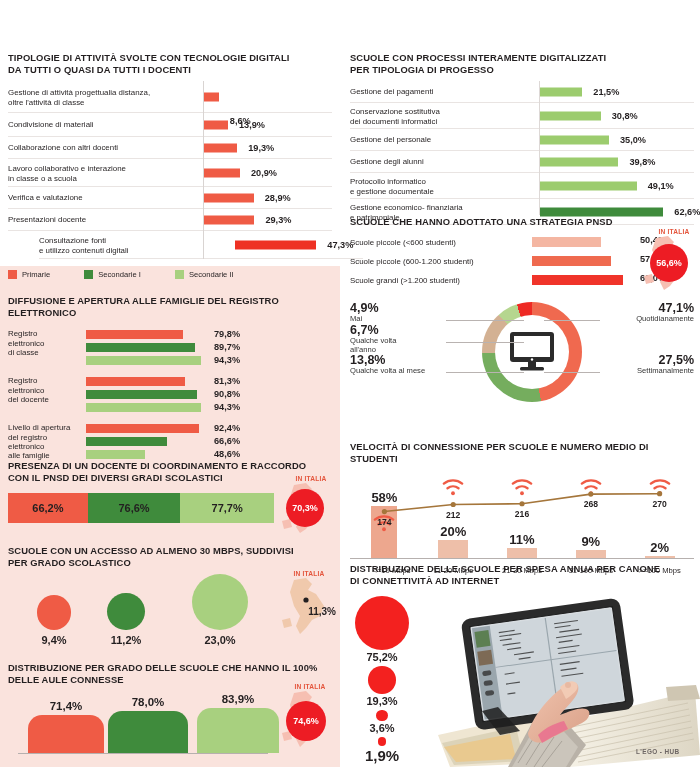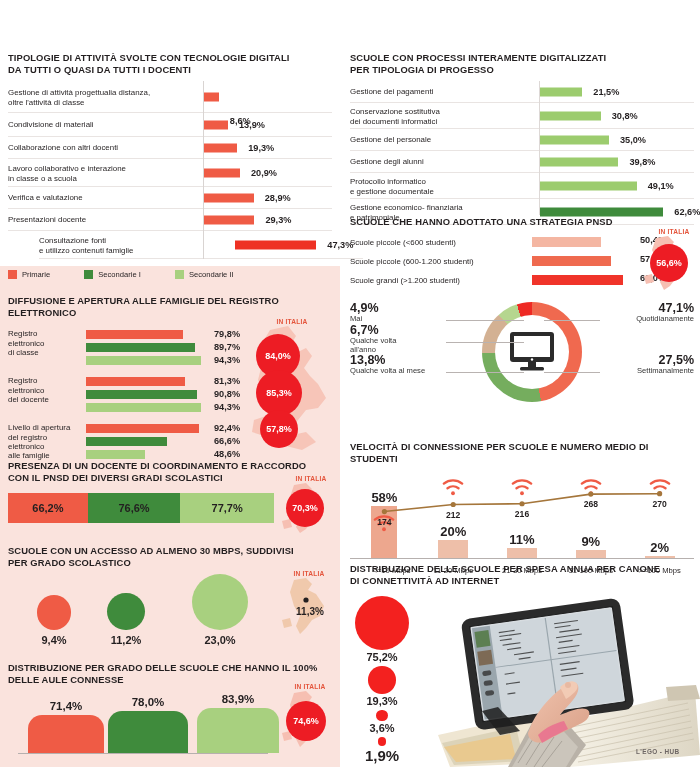--- a/index.html
+++ b/index.html
@@ -99,21 +99,21 @@
             <div class="hbar-val" style="position:absolute;left:250.708px;top:50%;transform:translateY(-50%);">28,9%</div>
             <div class="rowline"></div>
           </div>
           <div style="position:absolute;left:0;top:128px;width:324px;height:22px;">
             <div class="hbar-label" style="position:absolute;left:0;top:50%;transform:translateY(-50%);width:190px;"><span>Presentazioni docente</span></div>
             <div class="hbar" style="position:absolute;left:196px;top:50%;transform:translateY(-50%);width:50.395999999999994px;background:#ef5b45;"></div>
             <div class="hbar-val" style="position:absolute;left:251.396px;top:50%;transform:translateY(-50%);">29,3%</div>
             <div class="rowline"></div>
           </div>
           <div style="position:absolute;left:0;top:150px;width:324px;height:28px;margin-left:31px;">
-            <div class="hbar-label" style="position:absolute;left:0;top:50%;transform:translateY(-50%);width:190px;"><span>Consultazione fonti</span><br><span>e utilizzo contenuti famiglie</span></div>
+            <div class="hbar-label" style="position:absolute;left:0;top:50%;transform:translateY(-50%);width:190px;"><span>Consultazione fonti</span><br><span>e utilizzo contenuti digitali</span></div>
             <div class="hbar" style="position:absolute;left:196px;top:50%;transform:translateY(-50%);width:81.356px;background:#ee3124;"></div>
             <div class="hbar-val" style="position:absolute;left:282.356px;top:50%;transform:translateY(-50%);">47,3%</div>
             <div class="rowline"></div>
           </div>
           <div style="position:absolute;left:195px;top:0;bottom:0;width:1px;background:#d9d4d2;"></div>
         </div>
     </div>
 
     <div class="legend" style="left:8px;top:270px;">
       <div class="legend-item">
@@ -147,31 +147,20 @@
           <div style="position:absolute;left:206px;top:65px;font-size:9.2px;font-weight:bold;">90,8%</div>
           <div style="position:absolute;left:78px;top:79px;width:115.04599999999999px;height:9px;background:#a8d07f;"></div>
           <div style="position:absolute;left:206px;top:78px;font-size:9.2px;font-weight:bold;">94,3%</div>
           <div class="hbar-label" style="position:absolute;left:0;top:99px;width:76px;"><span>Livello di apertura</span><br><span>del registro</span><br><span>elettronico</span><br><span>alle famiglie</span></div>
           <div style="position:absolute;left:78px;top:100px;width:112.72800000000001px;height:9px;background:#ef5b45;"></div>
           <div style="position:absolute;left:206px;top:99px;font-size:9.2px;font-weight:bold;">92,4%</div>
           <div style="position:absolute;left:78px;top:113px;width:81.252px;height:9px;background:#3f8b3c;"></div>
           <div style="position:absolute;left:206px;top:112px;font-size:9.2px;font-weight:bold;">66,6%</div>
           <div style="position:absolute;left:78px;top:126px;width:59.292px;height:9px;background:#a8d07f;"></div>
           <div style="position:absolute;left:206px;top:125px;font-size:9.2px;font-weight:bold;">48,6%</div>
-          <div style="position:absolute;left:236px;top:-6px;width:92px;height:132px;">
-            <div class="italy-cap" style="position:absolute;left:18px;top:0;width:60px;">IN ITALIA</div>
-            <svg width="92" height="130" viewBox="0 0 92 130" style="position:absolute;left:0;top:6px;">
-              <path d="M26 6 L44 2 L52 12 L46 22 L54 28 L62 24 L68 32 L60 44 L66 52 L74 60 L82 74 L74 84 L62 86 L54 96 L46 106 L40 118 L30 116 L26 104 L32 92 L28 80 L20 70 L14 56 L18 40 L14 26 Z" fill="#f6bfb2" opacity=".85"></path>
-              <path d="M10 96 L22 92 L28 102 L20 112 L8 108 Z" fill="#f6bfb2" opacity=".85"></path>
-              <path d="M44 112 L62 108 L72 118 L58 126 L42 122 Z" fill="#f6bfb2" opacity=".85"></path>
-            </svg>
-            <div class="badge" style="left:12px;top:16px;width:44px;height:44px;font-size:9px;">84,0%</div>
-            <div class="badge" style="left:12px;top:52px;width:46px;height:46px;font-size:9px;">85,3%</div>
-            <div class="badge" style="left:16px;top:92px;width:38px;height:38px;font-size:9px;">57,8%</div>
-          </div>
         </div>
     </div>
 
     <div class="sec" style="left:8px;top:460px;width:324px;">
       <h2 class="title">
         <span>PRESENZA DI UN DOCENTE DI COORDINAMENTO E RACCORDO</span><br>
         <span>CON IL PNSD DEI DIVERSI GRADI SCOLASTICI</span>
       </h2>
       <div id="chart-coord" style="position:relative;height:46px;">
           <div class="stack" style="left:0;top:4px;width:266px;">
@@ -202,21 +191,21 @@
           <div class="bub-lab" style="left:96px;top:60px;width:44px;text-align:center;">11,2%</div>
           <div class="bub" style="left:184px;top:0px;width:56px;height:56px;background:#a8d07f;"></div>
           <div class="bub-lab" style="left:190px;top:60px;width:44px;text-align:center;">23,0%</div>
           <div style="position:absolute;left:272px;top:-4px;width:60px;height:72px;">
             <div class="italy-cap" style="position:absolute;left:4px;top:0;width:50px;">IN ITALIA</div>
             <svg width="58" height="60" viewBox="0 0 58 60" style="position:absolute;left:0;top:8px;">
               <path d="M14 2 L26 0 L32 6 L28 12 L36 16 L44 28 L40 38 L32 42 L26 50 L20 56 L16 48 L20 38 L14 28 L10 14 Z" fill="#f0c9ac"></path>
               <path d="M2 42 L10 40 L12 48 L4 50 Z" fill="#f0c9ac"></path>
               <circle cx="26" cy="22" r="2.6" fill="#231f20"></circle>
             </svg>
-            <div style="position:absolute;left:4px;top:36px;width:52px;text-align:center;font-size:10px;font-weight:bold;">11,3%</div>
+            <div style="position:absolute;left:4px;top:36px;width:52px;text-align:right;font-size:10px;font-weight:bold;">11,3%</div>
           </div>
         </div>
     </div>
 
     <div class="sec" style="left:8px;top:662px;width:324px;">
       <h2 class="title">
         <span>DISTRIBUZIONE PER GRADO DELLE SCUOLE CHE HANNO IL 100%</span><br>
         <span>DELLE AULE CONNESSE</span>
       </h2>
       <div id="chart-aule" style="position:relative;height:78px;">

